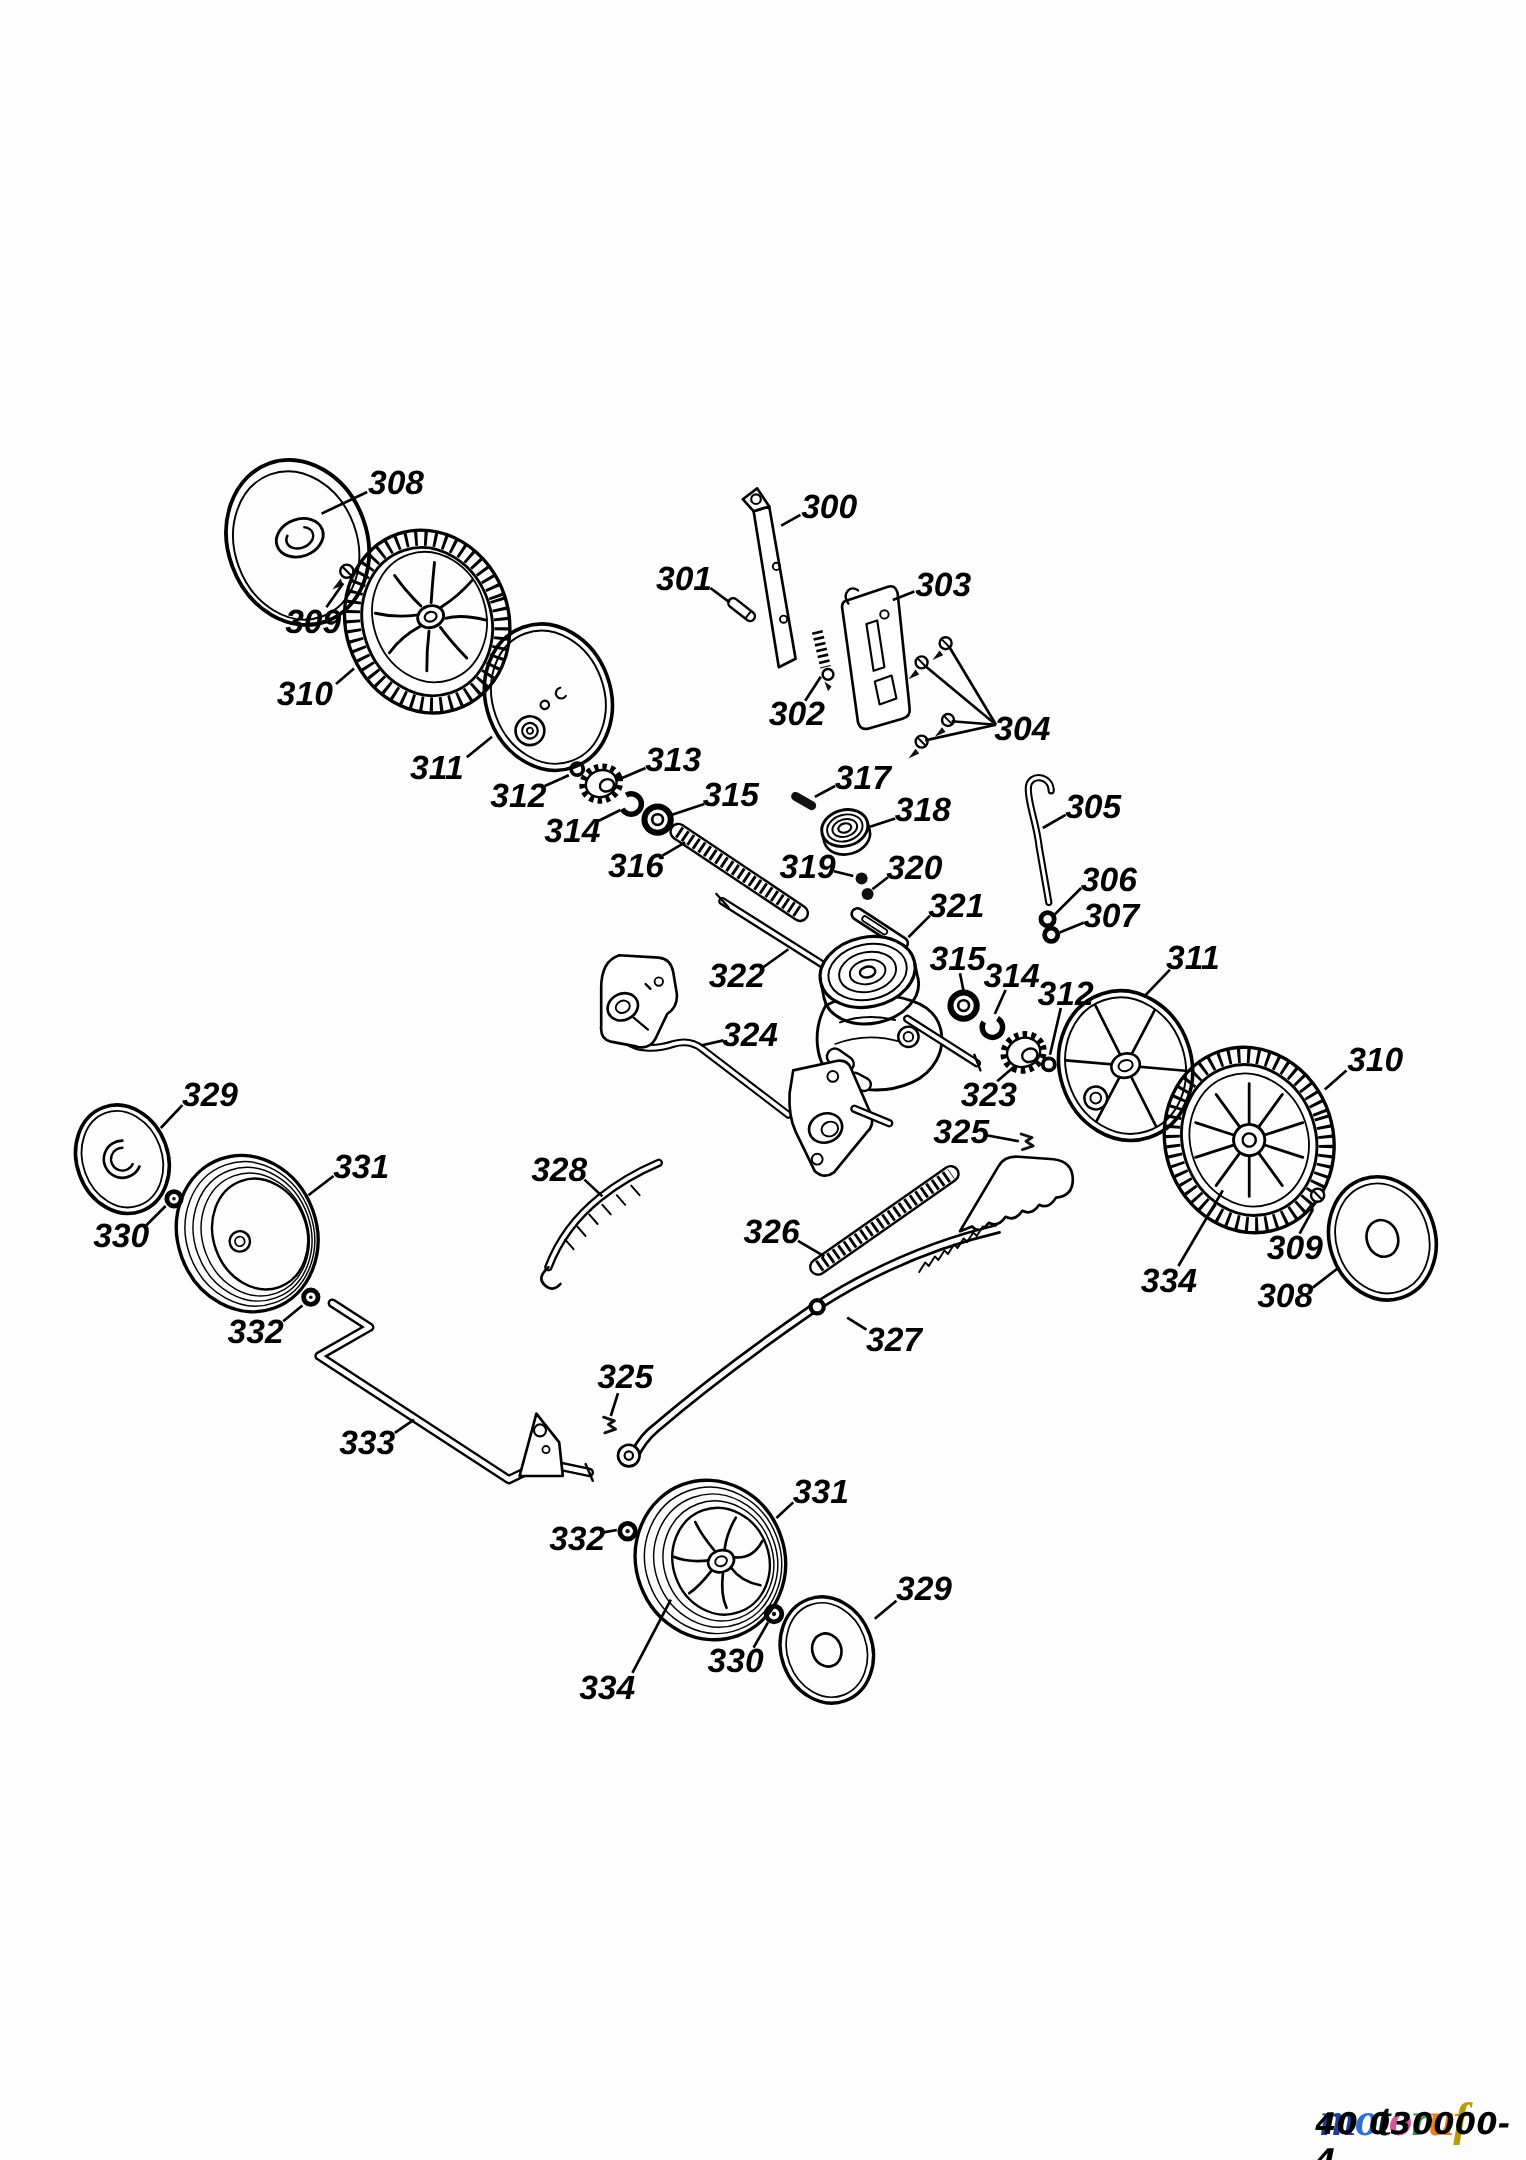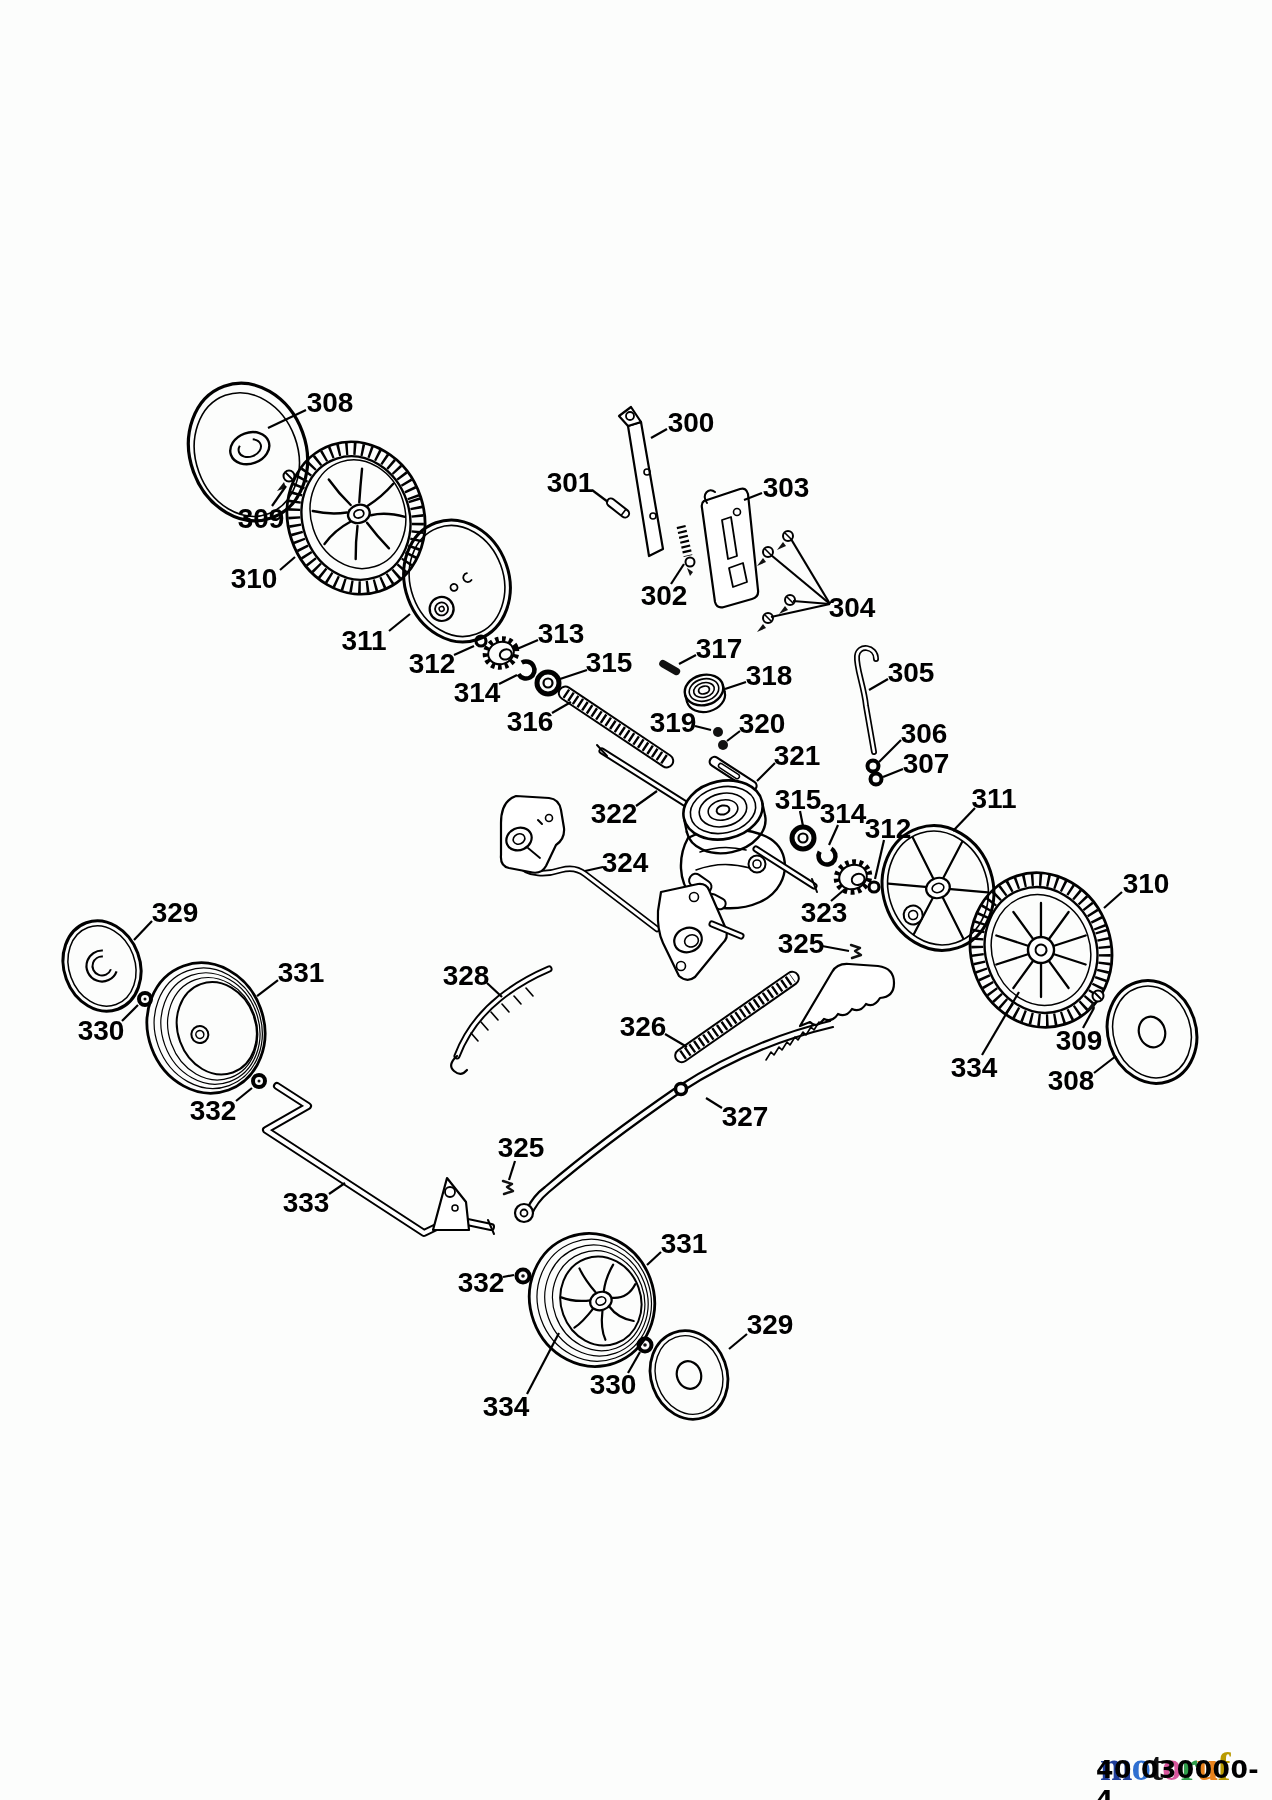--- a/index.html
+++ b/index.html
@@ -1,17 +1,17 @@
 <!DOCTYPE html>
 <html><head>
 <meta charset="utf-8">
 <style>
   html,body{margin:0;padding:0;background:#fcfdfc;}
   .page{position:relative;width:1272px;height:1800px;background:#fcfdfc;overflow:hidden;
-        font-family:"Liberation Sans",sans-serif;}
+        font-family:"Liberation Sans",sans-serif;font-style:italic;}
   svg{display:block;}
   .plabel{font-family:"Liberation Sans",sans-serif;font-weight:bold;font-size:28px;
           fill:#000;text-anchor:middle;dominant-baseline:central;}
   .watermark{position:absolute;left:1100px;top:1750px;width:170px;height:38px;}
   .wm-brand{position:absolute;left:0;top:0;font-family:"Liberation Serif",serif;
             font-weight:bold;font-size:39px;letter-spacing:-1px;line-height:34px;}
   .wm-overlay{position:absolute;left:-4px;top:5px;font-family:"DejaVu Sans",sans-serif;
               font-weight:bold;font-size:25px;color:#000;letter-spacing:0.5px;line-height:30px;}
 </style>
 </head>

